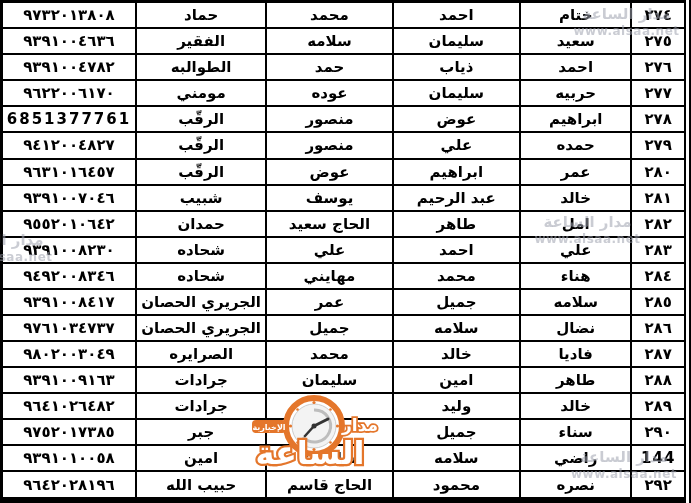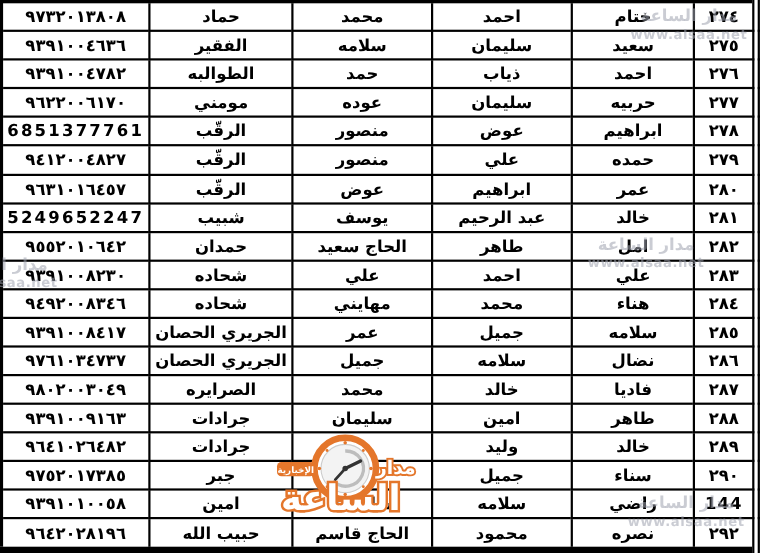--- a/index.html
+++ b/index.html
@@ -131,21 +131,21 @@
           <td>عوض</td>
           <td>الرقّب</td>
           <td class="num">٩٦٣١٠١٦٤٥٧</td>
         </tr>
         <tr>
           <td class="serial">٢٨١</td>
           <td>خالد</td>
           <td>عبد الرحيم</td>
           <td>يوسف</td>
           <td>شبيب</td>
-          <td class="num">5249652247</td>
+          <td class="num">٩٣٩١٠٠٧٠٤٦</td>
         </tr>
         <tr>
           <td class="serial">٢٨٢</td>
           <td>امل</td>
           <td>طاهر</td>
           <td>الحاج سعيد</td>
           <td>حمدان</td>
           <td class="num">٩٥٥٢٠١٠٦٤٢</td>
         </tr>
         <tr>

